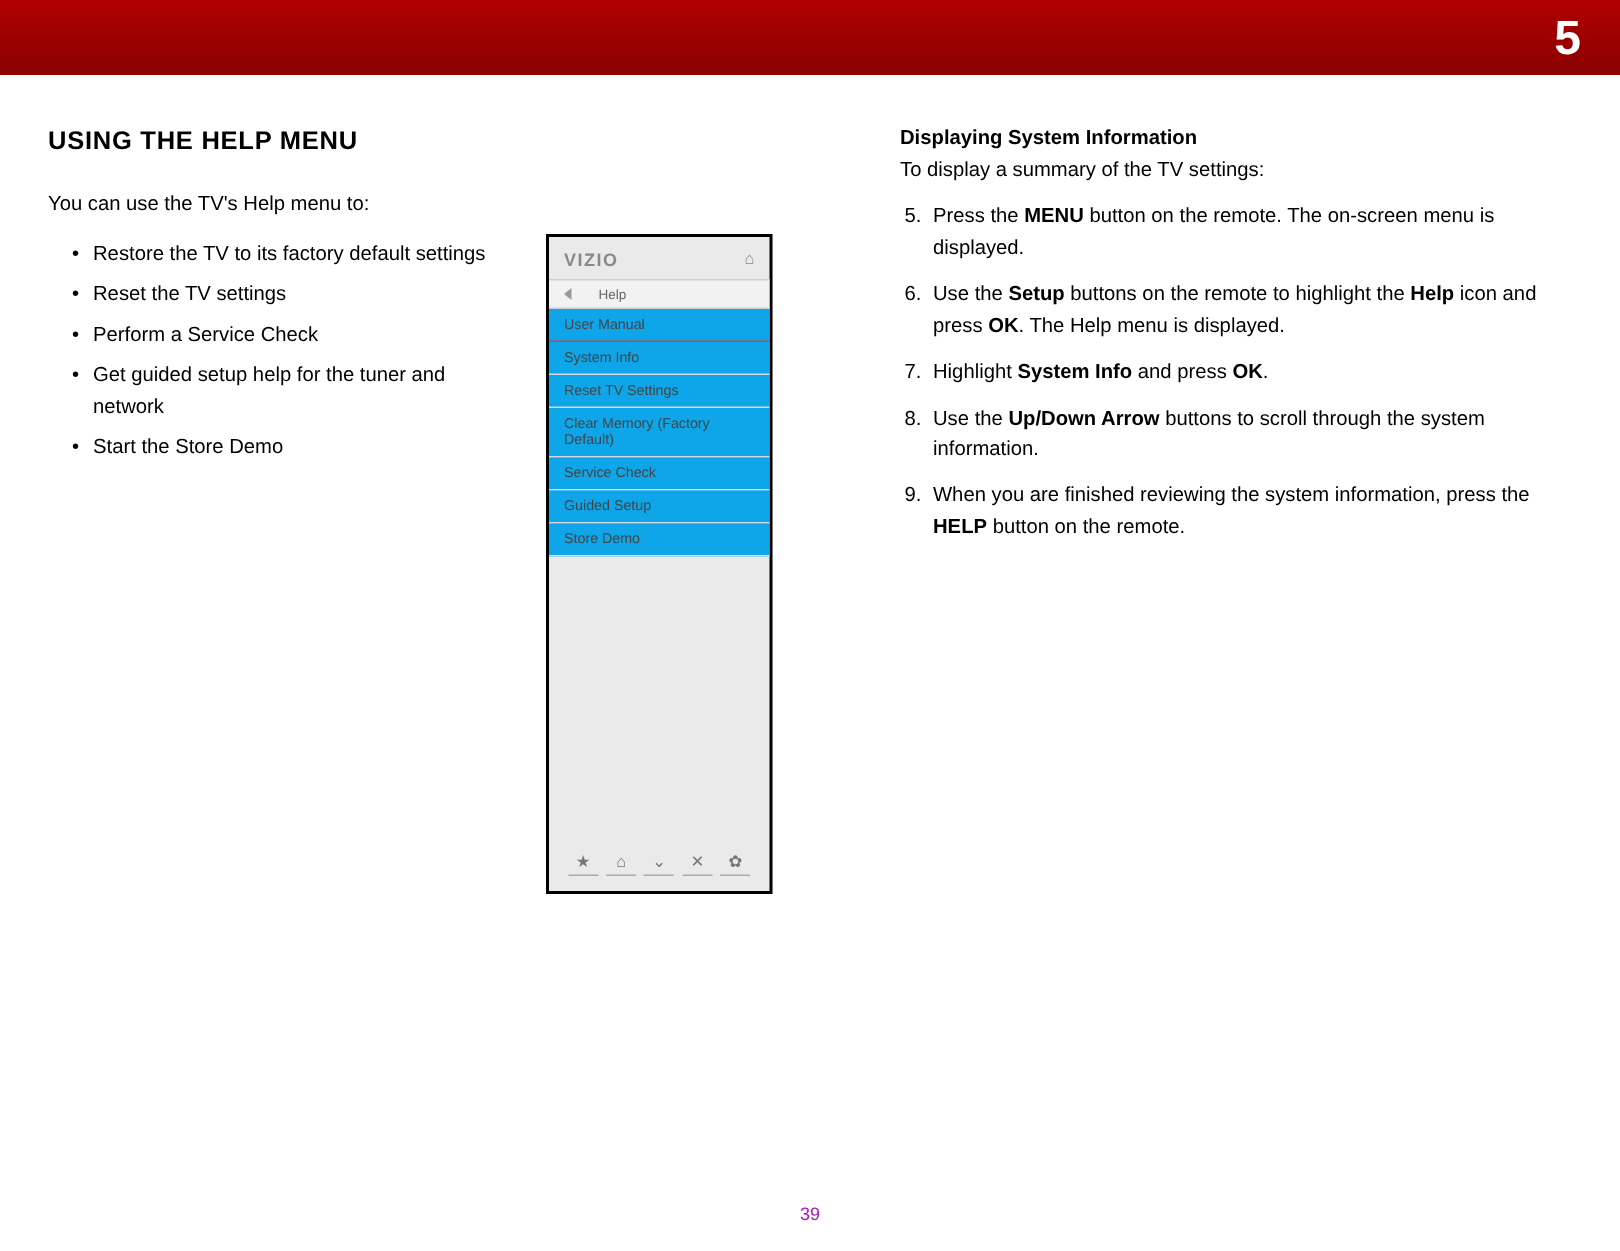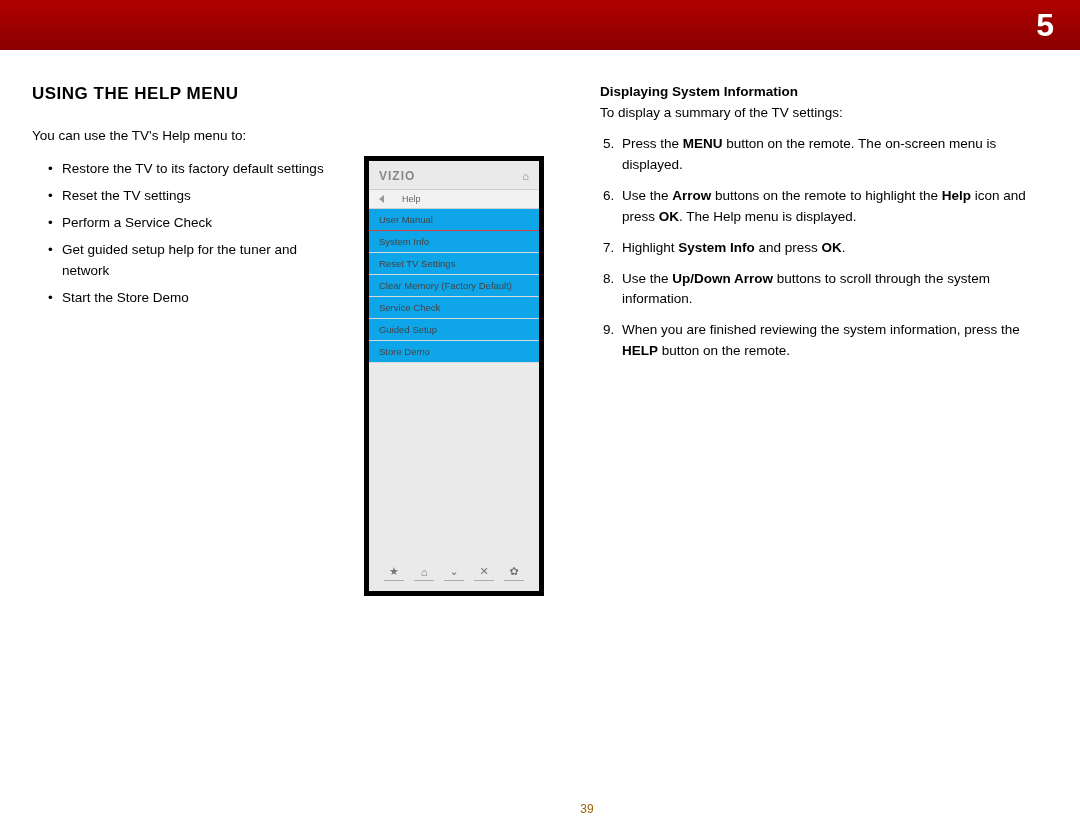--- a/index.html
+++ b/index.html
@@ -59,23 +59,23 @@
     position: relative;
     padding-left: 14px;
   }
   ul.bullets li::before {
     content: "•";
     position: absolute;
     left: 0;
     top: 0;
   }
   .tv-panel {
-    border: 5px solid #000000;
+    border: 2px solid #000000;
     background: #eaeaea;
-    width: 180px;
+    width: 151px;
     height: 440px;
     margin-top: 72px;
     display: flex;
     flex-direction: column;
     font-size: 9.5px;
     color: #555;
   }
   .tv-header {
     display: flex;
     align-items: center;
@@ -157,22 +157,21 @@
     margin-bottom: 10px;
     padding-left: 4px;
   }
   .b { font-weight: 700; }
   .page-number {
     position: absolute;
     bottom: 18px;
     left: 50%;
     transform: translateX(-50%);
     font-size: 12px;
-    color: #a16207;
-    margin-left: 47px;
+    color: #a21caf;
   }
   .bc-label { margin-left: 10px; }
 </style>
 </head>
 <body>
 
 <div class="topbar">
   <span>5</span>
 </div>
 
@@ -218,21 +217,21 @@
         <span class="ico">✿</span>
       </div>
     </div>
   </div>
 
   <div class="col-right">
     <p class="sub-title">Displaying System Information</p>
     <p class="sub-intro">To display a summary of the TV settings:</p>
     <ol class="steps" start="5">
       <li>Press the <span class="b">MENU</span> button on the remote. The on-screen menu is displayed.</li>
-      <li>Use the <span class="b">Arrow</span> buttons on the remote to highlight the <span class="b">Help</span> icon and press <span class="b">OK</span>. The Help menu is displayed.</li>
+      <li>Use the <span class="b">Setup</span> buttons on the remote to highlight the <span class="b">Help</span> icon and press <span class="b">OK</span>. The Help menu is displayed.</li>
       <li>Highlight <span class="b">System Info</span> and press <span class="b">OK</span>.</li>
       <li>Use the <span class="b">Up/Down Arrow</span> buttons to scroll through the system information.</li>
       <li>When you are finished reviewing the system information, press the <span class="b">HELP</span> button on the remote.</li>
     </ol>
   </div>
 
 </div>
 
 <div class="page-number">39</div>
 

